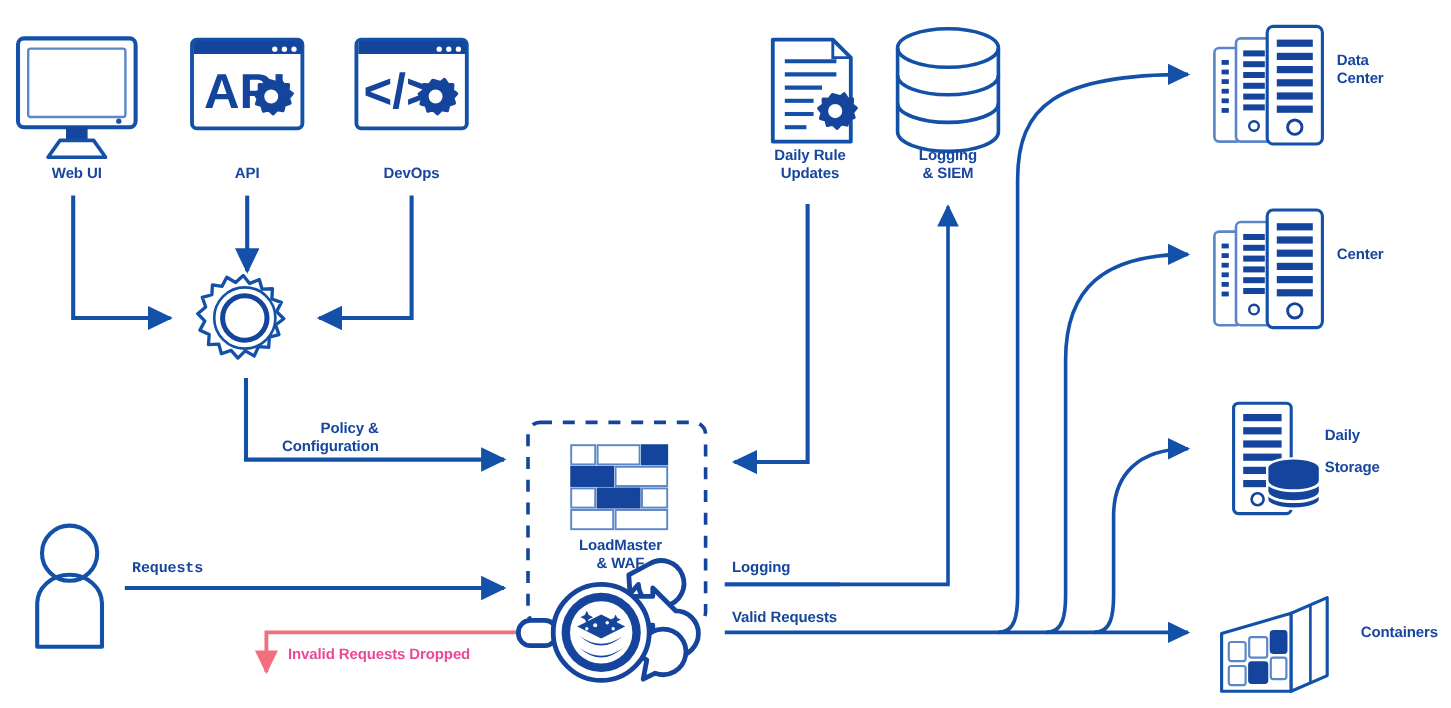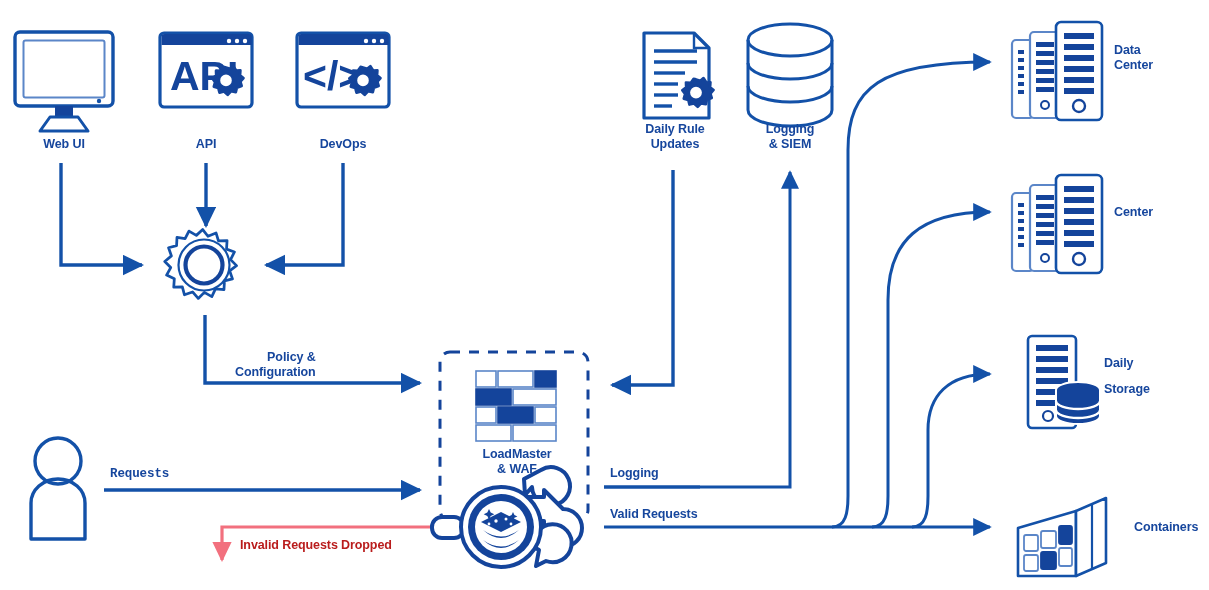--- a/index.html
+++ b/index.html
@@ -15,21 +15,21 @@
     font-family:"Liberation Sans", sans-serif;
     font-weight:bold;
     color:#16469D;
     font-size:12.5px;
     line-height:15px;
     letter-spacing:-0.1px;
     white-space:pre;
     text-align:center;
   }
   .lbl.left{text-align:right;}
-  .lbl.drop{color:#b91c1c;}
+  .lbl.drop{color:#ec4899;}
 </style>
 </head>
 <body>
 
 <div id="diagram-root">
 
   <svg class="layer" viewBox="0 0 1209 590">
     <defs>
       <marker id="ah" markerWidth="8" markerHeight="8" refX="5.6" refY="3" orient="auto" markerUnits="strokeWidth">
         <path d="M0,0 L6.2,3 L0,6 Z" fill="#1351A8"></path>

